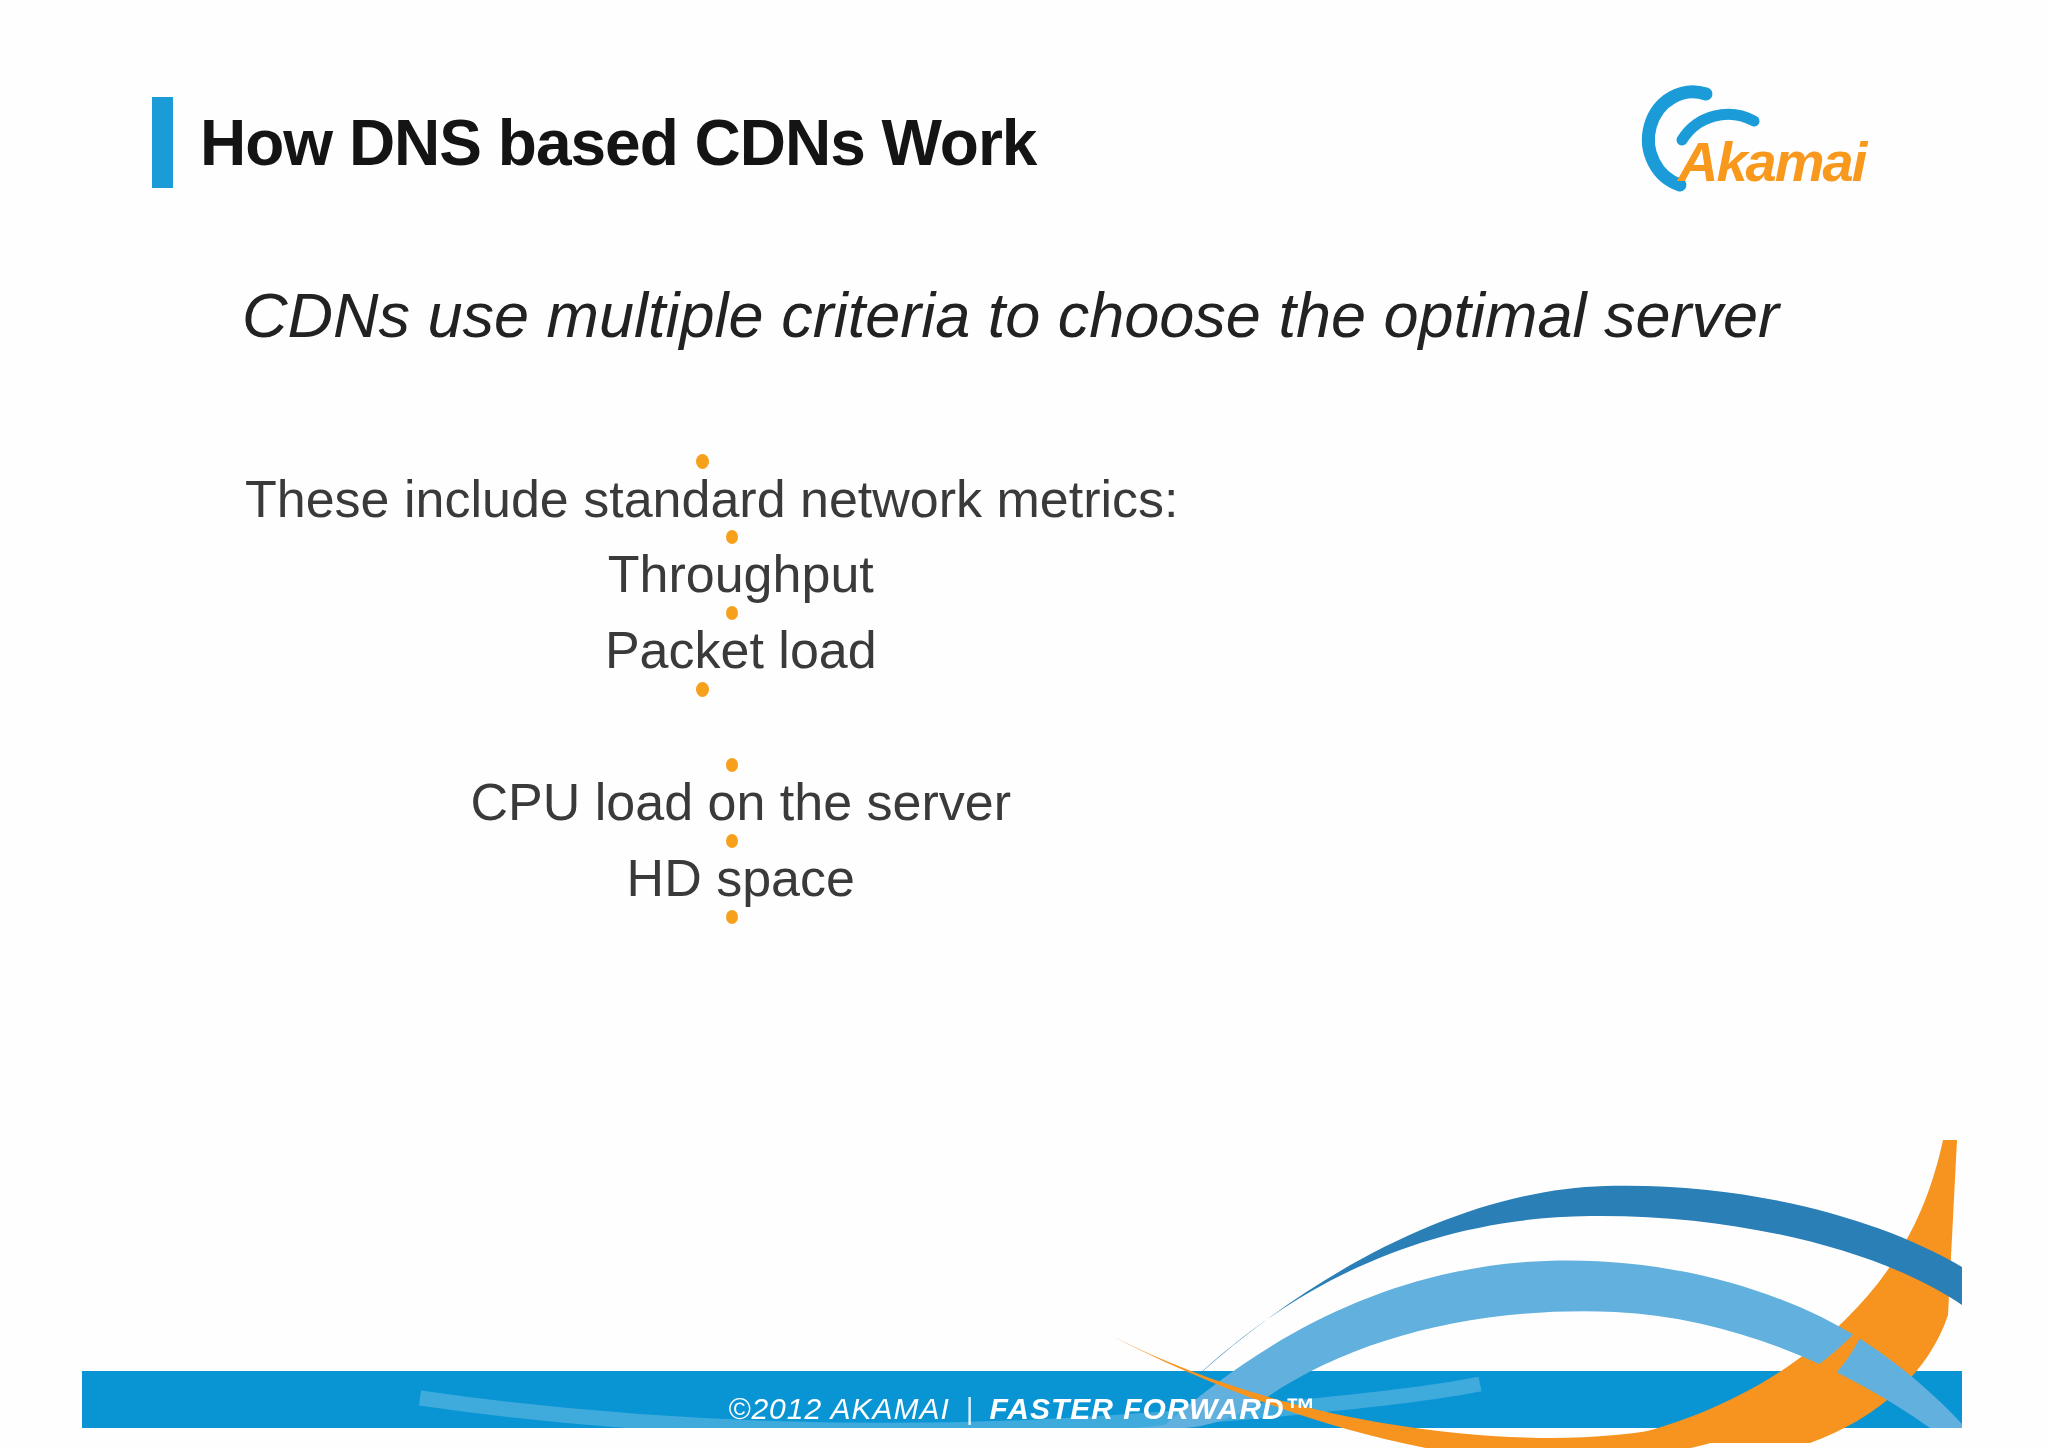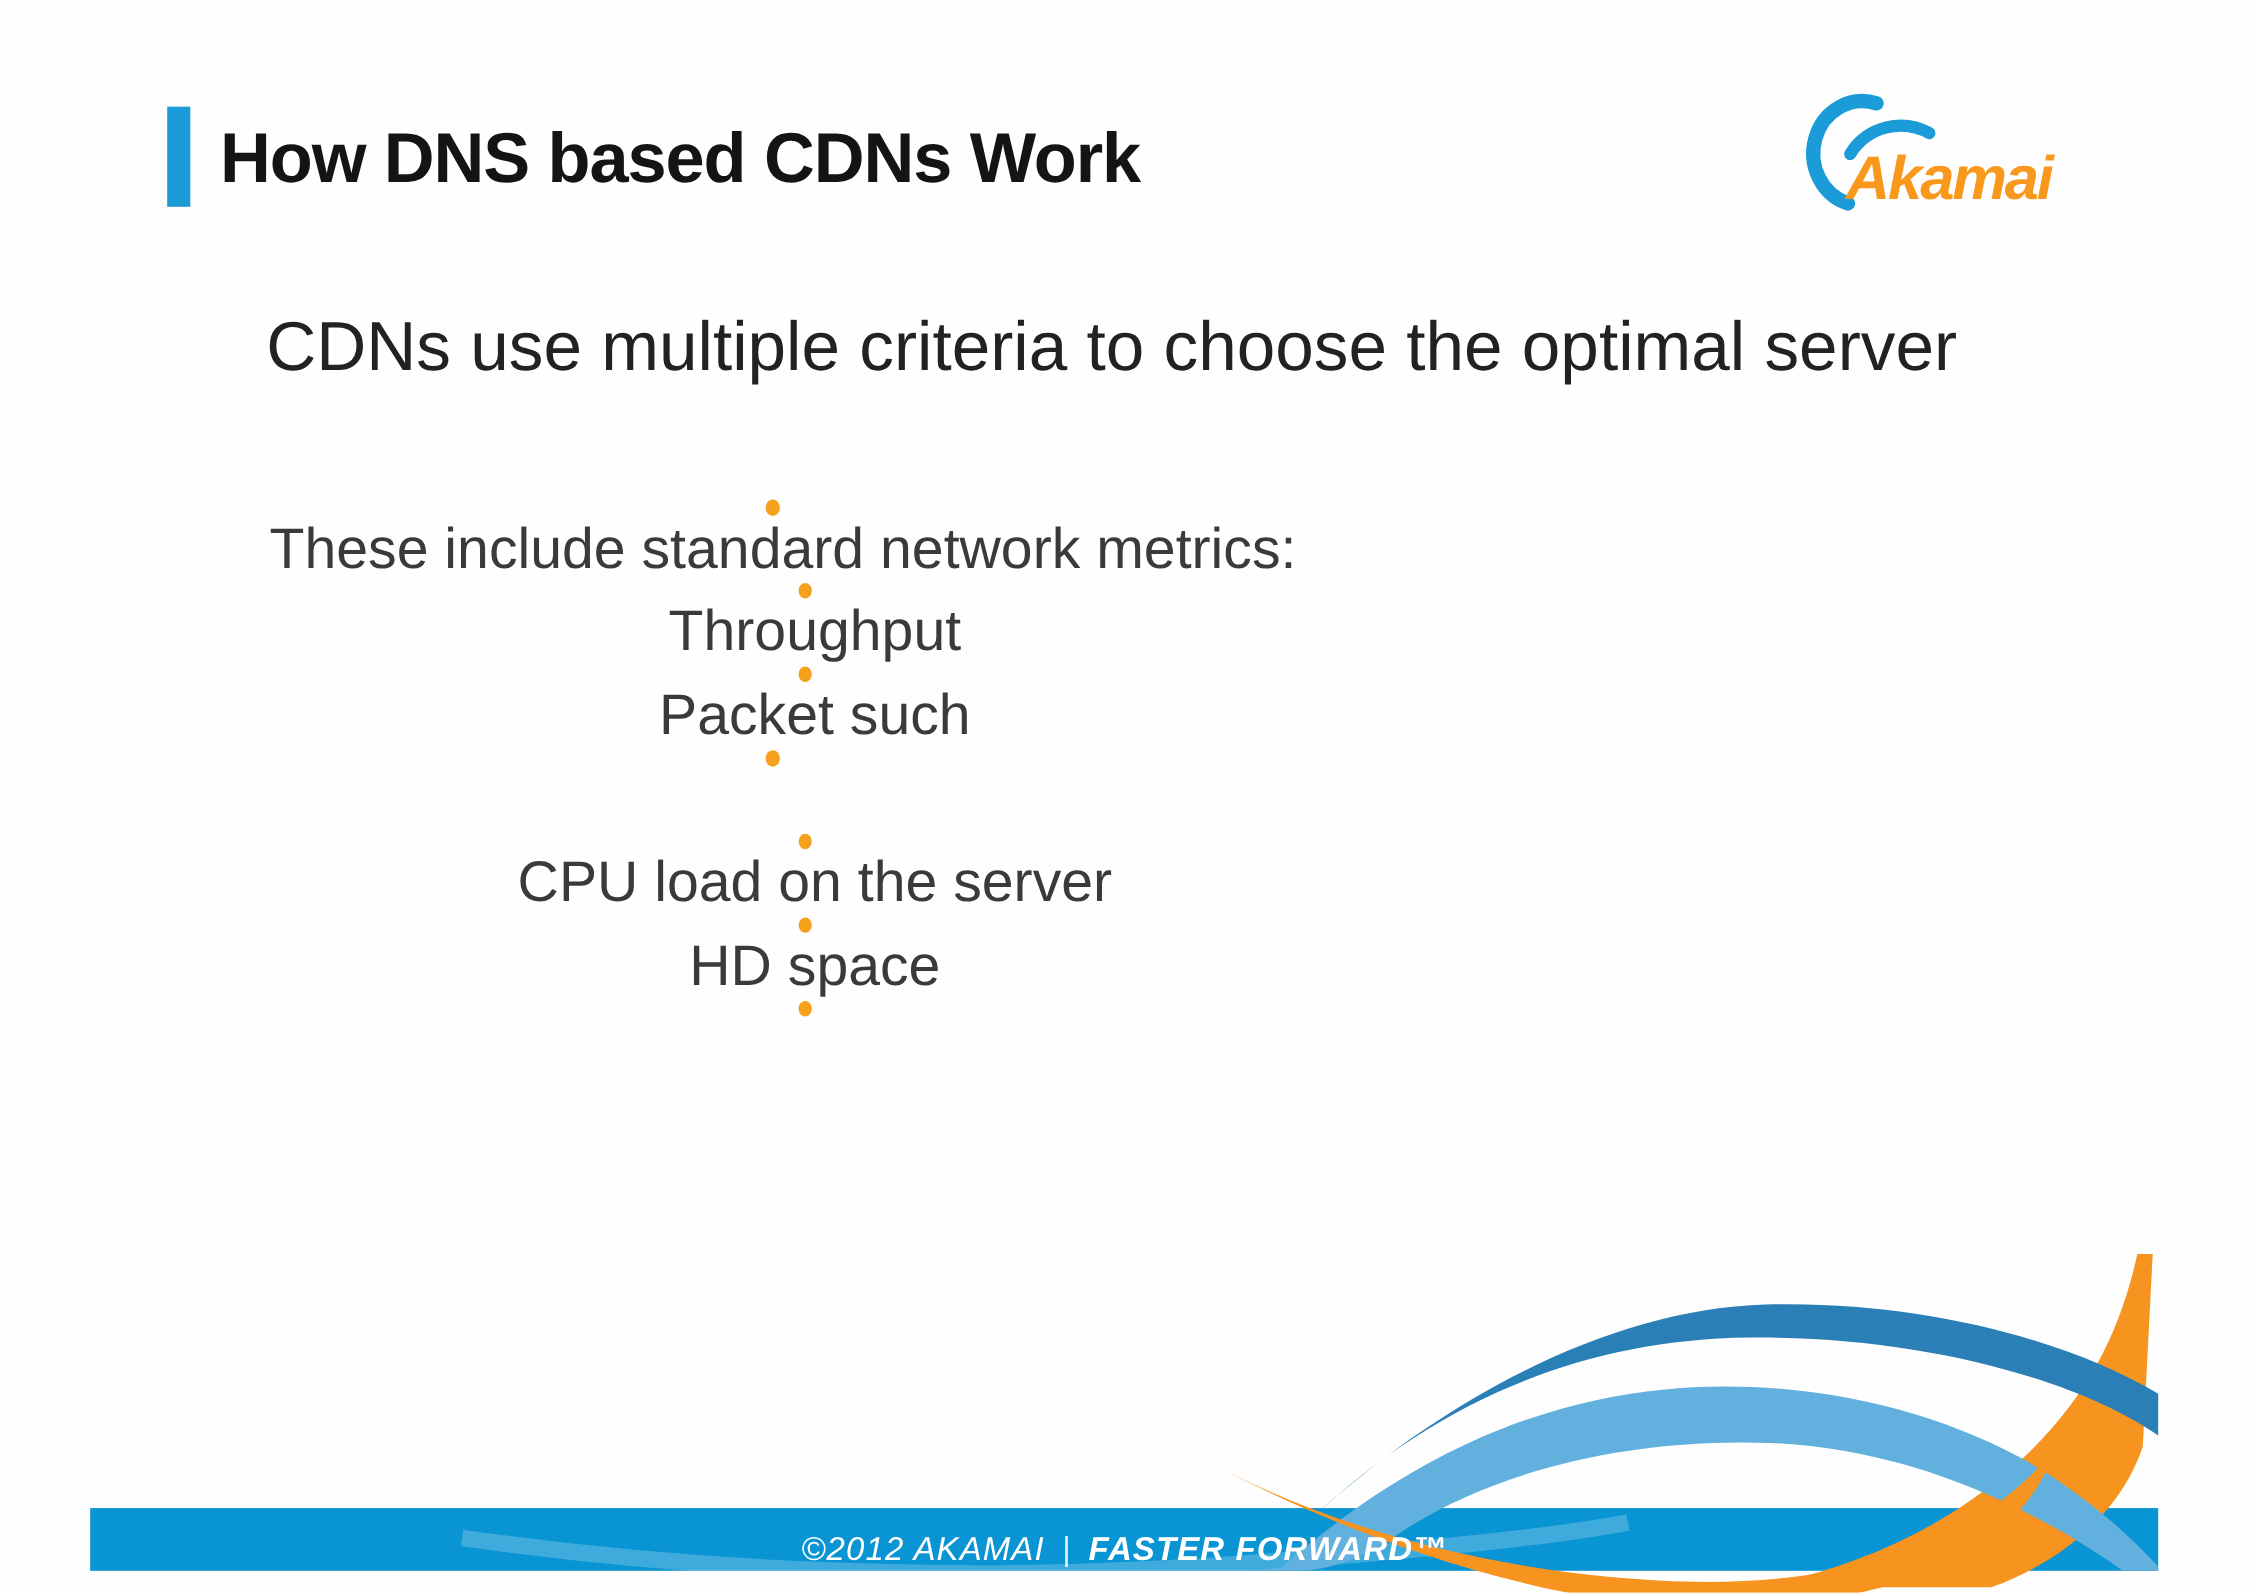--- a/index.html
+++ b/index.html
@@ -35,21 +35,21 @@
   .logo{position:absolute;left:1622px;top:80px;width:280px;height:120px;}
   .logo .arc{fill:none;stroke:var(--accent-blue);stroke-linecap:round;}
   .logo text{
     font-family:"Liberation Sans", sans-serif;
     font-weight:700;font-style:italic;font-size:56px;
     fill:var(--logo-orange);letter-spacing:-2px;
   }
   .subtitle{
     position:absolute;left:242px;top:270px;
     font-size:63px;font-weight:400;line-height:90px;
-    color:var(--subtitle-text);white-space:nowrap;
+    color:var(--subtitle-text);white-space:nowrap;font-style:italic;
   }
   ul.bullets{
     position:absolute;left:245px;top:454px;list-style:none;
   }
   ul.bullets li{
     display:flex;align-items:center;height:76px;
     font-size:52px;color:var(--body-text);white-space:nowrap;flex-direction:column;
   }
   ul.bullets li .dot{
     flex:0 0 auto;border-radius:50%;
@@ -94,21 +94,21 @@
     <li class="l1">
       <span class="dot"></span>
       <span>These include standard network metrics:</span>
     </li>
     <li class="l2">
       <span class="dot"></span>
       <span>Throughput</span>
     </li>
     <li class="l2">
       <span class="dot"></span>
-      <span>Packet such</span>
+      <span>Packet load</span>
     </li>
     <li class="l1">
       <span class="dot"></span>
     </li>
     <li class="l2">
       <span class="dot"></span>
       <span>CPU load on the server</span>
     </li>
     <li class="l2">
       <span class="dot"></span>

